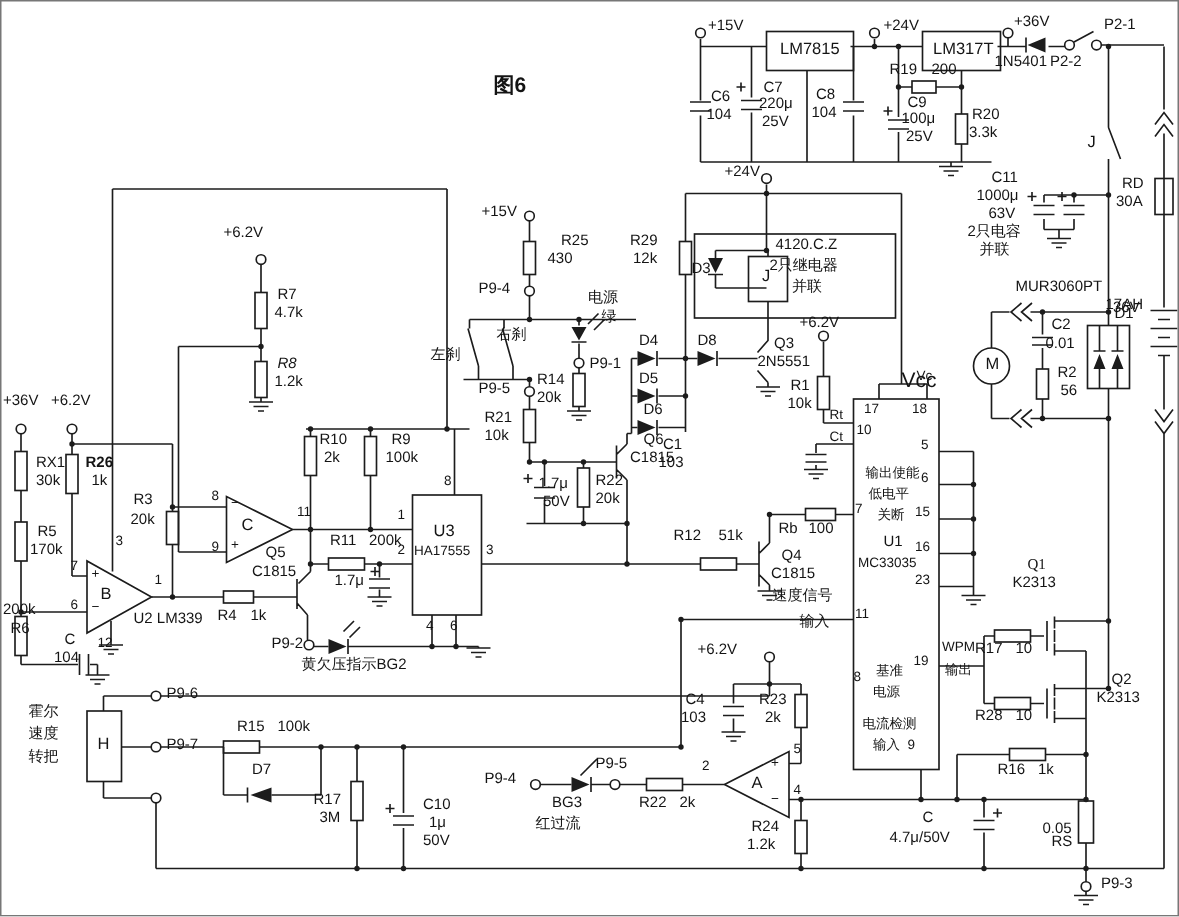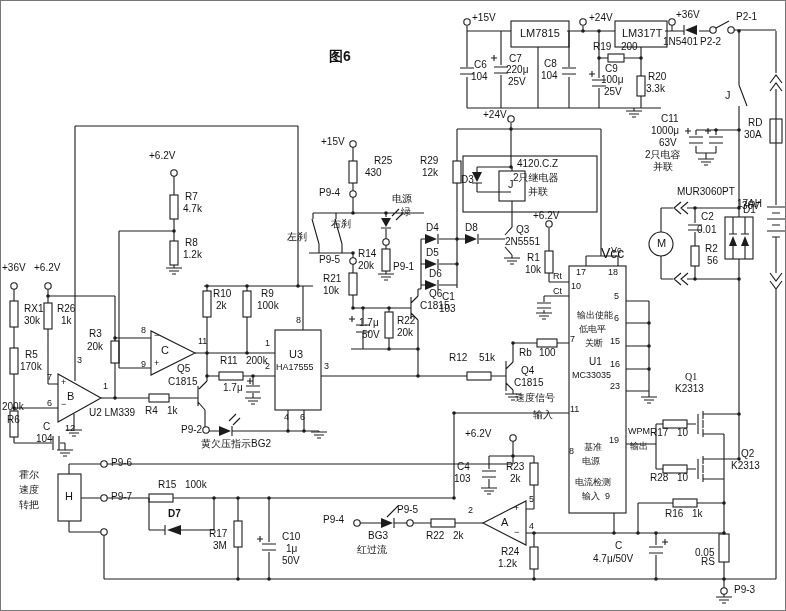--- a/index.html
+++ b/index.html
@@ -363,21 +363,21 @@
       <div class="lbl" style="left: 704px; top: 243px;">R2</div>
       <div class="lbl" style="left: 706px; top: 255px;">56</div>
       <div class="lbl" style="left: 656px; top: 237px; font-size: 11px;">M</div>
       <div class="lbl" style="left: 482px; top: 109px;">+24V</div>
       <div class="lbl" style="left: 320px; top: 136px;">+15V</div>
       <div class="lbl" style="left: 362px; top: 155px; padding-left: 11px;">R25</div>
       <div class="lbl" style="left: 364px; top: 167px;">430</div>
       <div class="lbl" style="left: 318px; top: 187px;">P9-4</div>
       <div class="lbl" style="left: 391px; top: 193px;">电源</div>
       <div class="lbl" style="left: 400px; top: 206px;">绿</div>
-      <div class="lbl" style="left: 392px; top: 237px; margin-top: 24px;">P9-1</div>
+      <div class="lbl" style="left: 392px; top: 237px;">P9-1</div>
       <div class="lbl" style="left: 286px; top: 231px;">左刹</div>
       <div class="lbl" style="left: 330px; top: 218px;">右刹</div>
       <div class="lbl" style="left: 318px; top: 254px;">P9-5</div>
       <div class="lbl" style="left: 357px; top: 248px;">R14</div>
       <div class="lbl" style="left: 357px; top: 260px;">20k</div>
       <div class="lbl" style="left: 322px; top: 273px;">R21</div>
       <div class="lbl" style="left: 322px; top: 285px;">10k</div>
       <div class="lbl" style="left: 419px; top: 155px;">R29</div>
       <div class="lbl" style="left: 421px; top: 167px;">12k</div>
       <div class="lbl" style="left: 460px; top: 174px;">D3</div>
@@ -388,27 +388,27 @@
       <div class="lbl" style="left: 515px; top: 224px;">Q3</div>
       <div class="lbl" style="left: 504px; top: 236px;">2N5551</div>
       <div class="lbl" style="left: 532px; top: 210px;">+6.2V</div>
       <div class="lbl" style="left: 526px; top: 252px;">R1</div>
       <div class="lbl" style="left: 524px; top: 264px;">10k</div>
       <div class="lbl" style="left: 552px; top: 271px; font-size: 9px;">Rt</div>
       <div class="lbl" style="left: 552px; top: 286px; font-size: 9px;">Ct</div>
       <div class="lbl" style="left: 148px; top: 150px;">+6.2V</div>
       <div class="lbl" style="left: 184px; top: 191px;">R7</div>
       <div class="lbl" style="left: 182px; top: 203px;">4.7k</div>
-      <div class="lbl" style="left: 184px; top: 237px;">R8</div>
+      <div class="lbl" style="left: 184px; top: 237px; font-style: italic;">R8</div>
       <div class="lbl" style="left: 182px; top: 249px;">1.2k</div>
       <div class="lbl" style="left: 1px; top: 262px;">+36V</div>
       <div class="lbl" style="left: 33px; top: 262px;">+6.2V</div>
       <div class="lbl" style="left: 23px; top: 303px;">RX1</div>
       <div class="lbl" style="left: 23px; top: 315px;">30k</div>
-      <div class="lbl" style="left: 56px; top: 303px;">R26</div>
+      <div class="lbl" style="left: 56px; top: 303px; font-weight: bold;">R26</div>
       <div class="lbl" style="left: 60px; top: 315px;">1k</div>
       <div class="lbl" style="left: 24px; top: 349px;">R5</div>
       <div class="lbl" style="left: 19px; top: 361px;">170k</div>
       <div class="lbl" style="left: 1px; top: 401px;">200k</div>
       <div class="lbl" style="left: 6px; top: 414px;">R6</div>
       <div class="lbl" style="left: 42px; top: 421px;">C</div>
       <div class="lbl" style="left: 35px; top: 433px;">104</div>
       <div class="lbl" style="left: 46px; top: 372px; font-size: 9px;">7</div>
       <div class="lbl" style="left: 60px; top: 377px; font-size: 9px;">+</div>
       <div class="lbl" style="left: 46px; top: 398px; font-size: 9px;">6</div>
@@ -487,21 +487,21 @@
       <div class="lbl" style="left: 500px; top: 546px;">R24</div>
       <div class="lbl" style="left: 497px; top: 558px;">1.2k</div>
       <div class="lbl" style="left: 18px; top: 469px;">霍尔</div>
       <div class="lbl" style="left: 18px; top: 484px;">速度</div>
       <div class="lbl" style="left: 18px; top: 499px;">转把</div>
       <div class="lbl" style="left: 64px; top: 490px; font-size: 11px;">H</div>
       <div class="lbl" style="left: 110px; top: 457px;">P9-6</div>
       <div class="lbl" style="left: 110px; top: 491px;">P9-7</div>
       <div class="lbl" style="left: 157px; top: 479px;">R15</div>
       <div class="lbl" style="left: 184px; top: 479px;">100k</div>
-      <div class="lbl" style="left: 167px; top: 508px; font-weight: bold;">D7</div>
+      <div class="lbl" style="left: 167px; top: 508px;">D7</div>
       <div class="lbl" style="left: 208px; top: 528px;">R17</div>
       <div class="lbl" style="left: 212px; top: 540px;">3M</div>
       <div class="lbl" style="left: 281px; top: 531px;">C10</div>
       <div class="lbl" style="left: 285px; top: 543px;">1μ</div>
       <div class="lbl" style="left: 281px; top: 555px;">50V</div>
       <div class="lbl" style="left: 600px; top: 245px; font-size: 14px;">Vcc</div>
       <div class="lbl" style="left: 610px; top: 245px; font-size: 9px;">Vc</div>
       <div class="lbl" style="left: 575px; top: 267px; font-size: 9px;">17</div>
       <div class="lbl" style="left: 607px; top: 267px; font-size: 9px;">18</div>
       <div class="lbl" style="left: 570px; top: 281px; font-size: 9px;">10</div>

